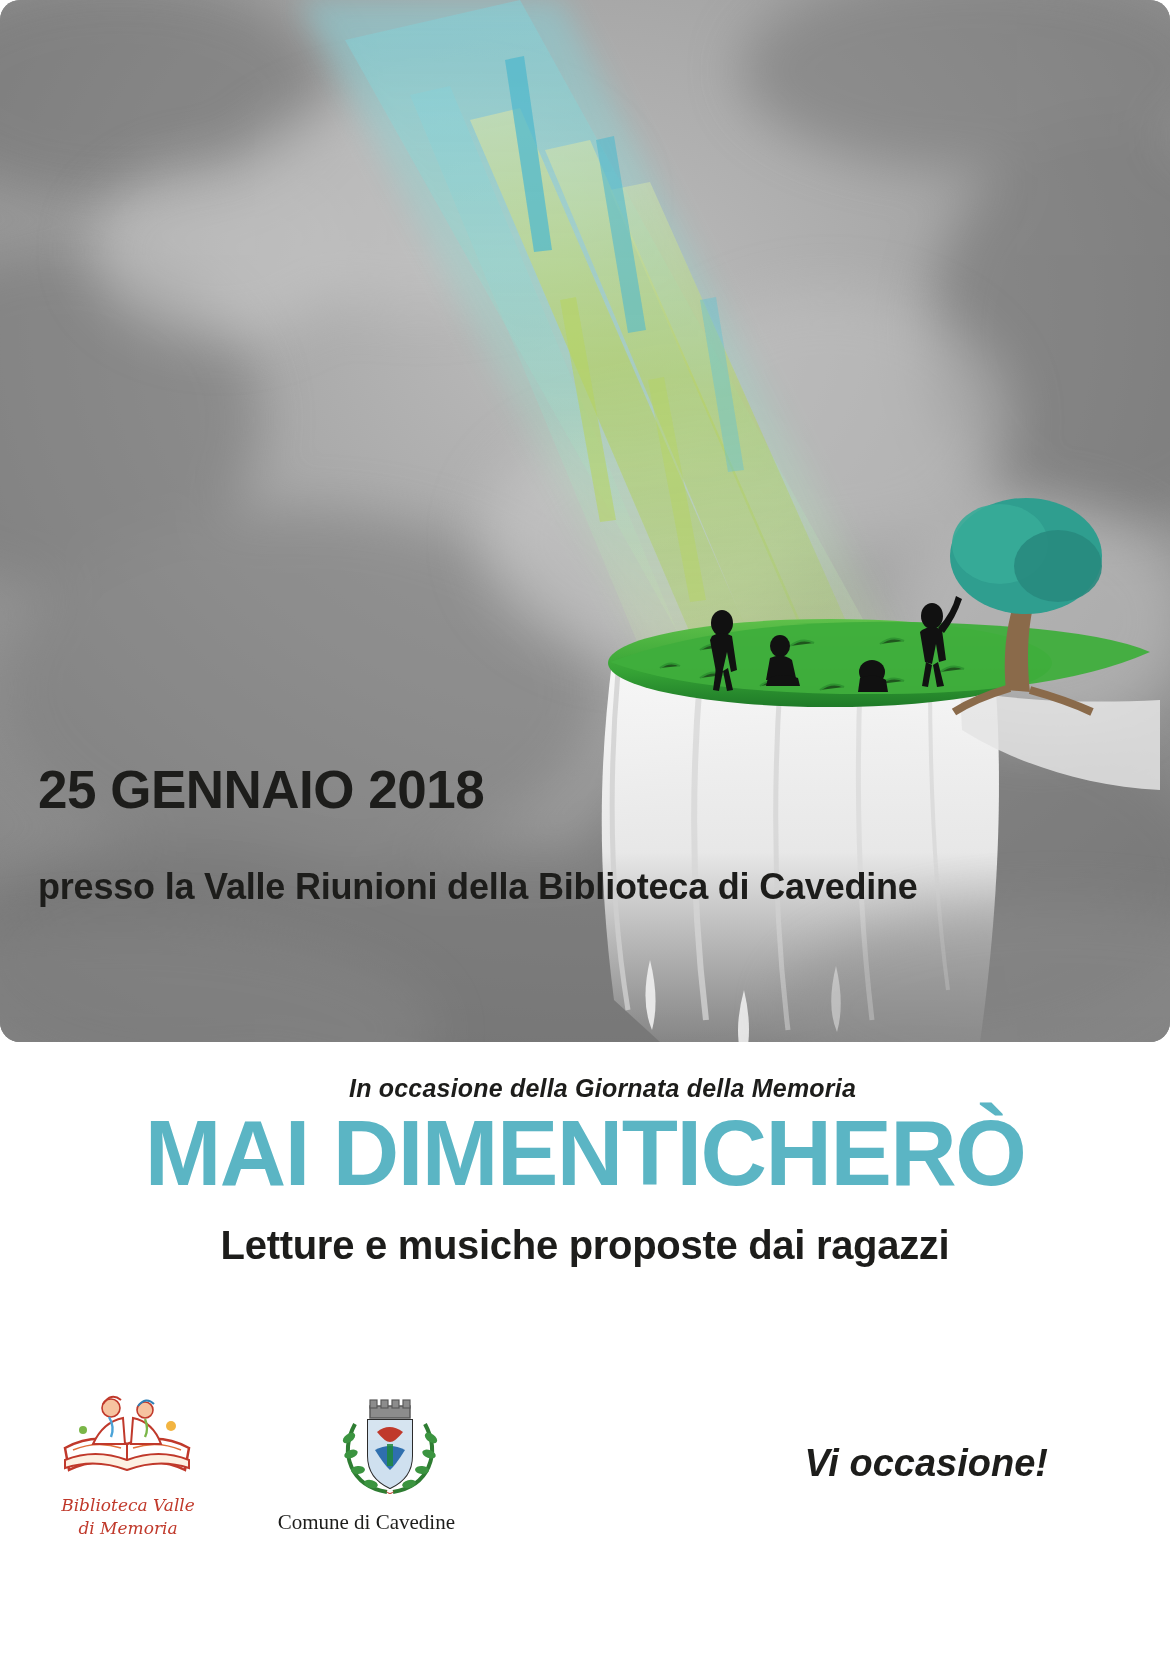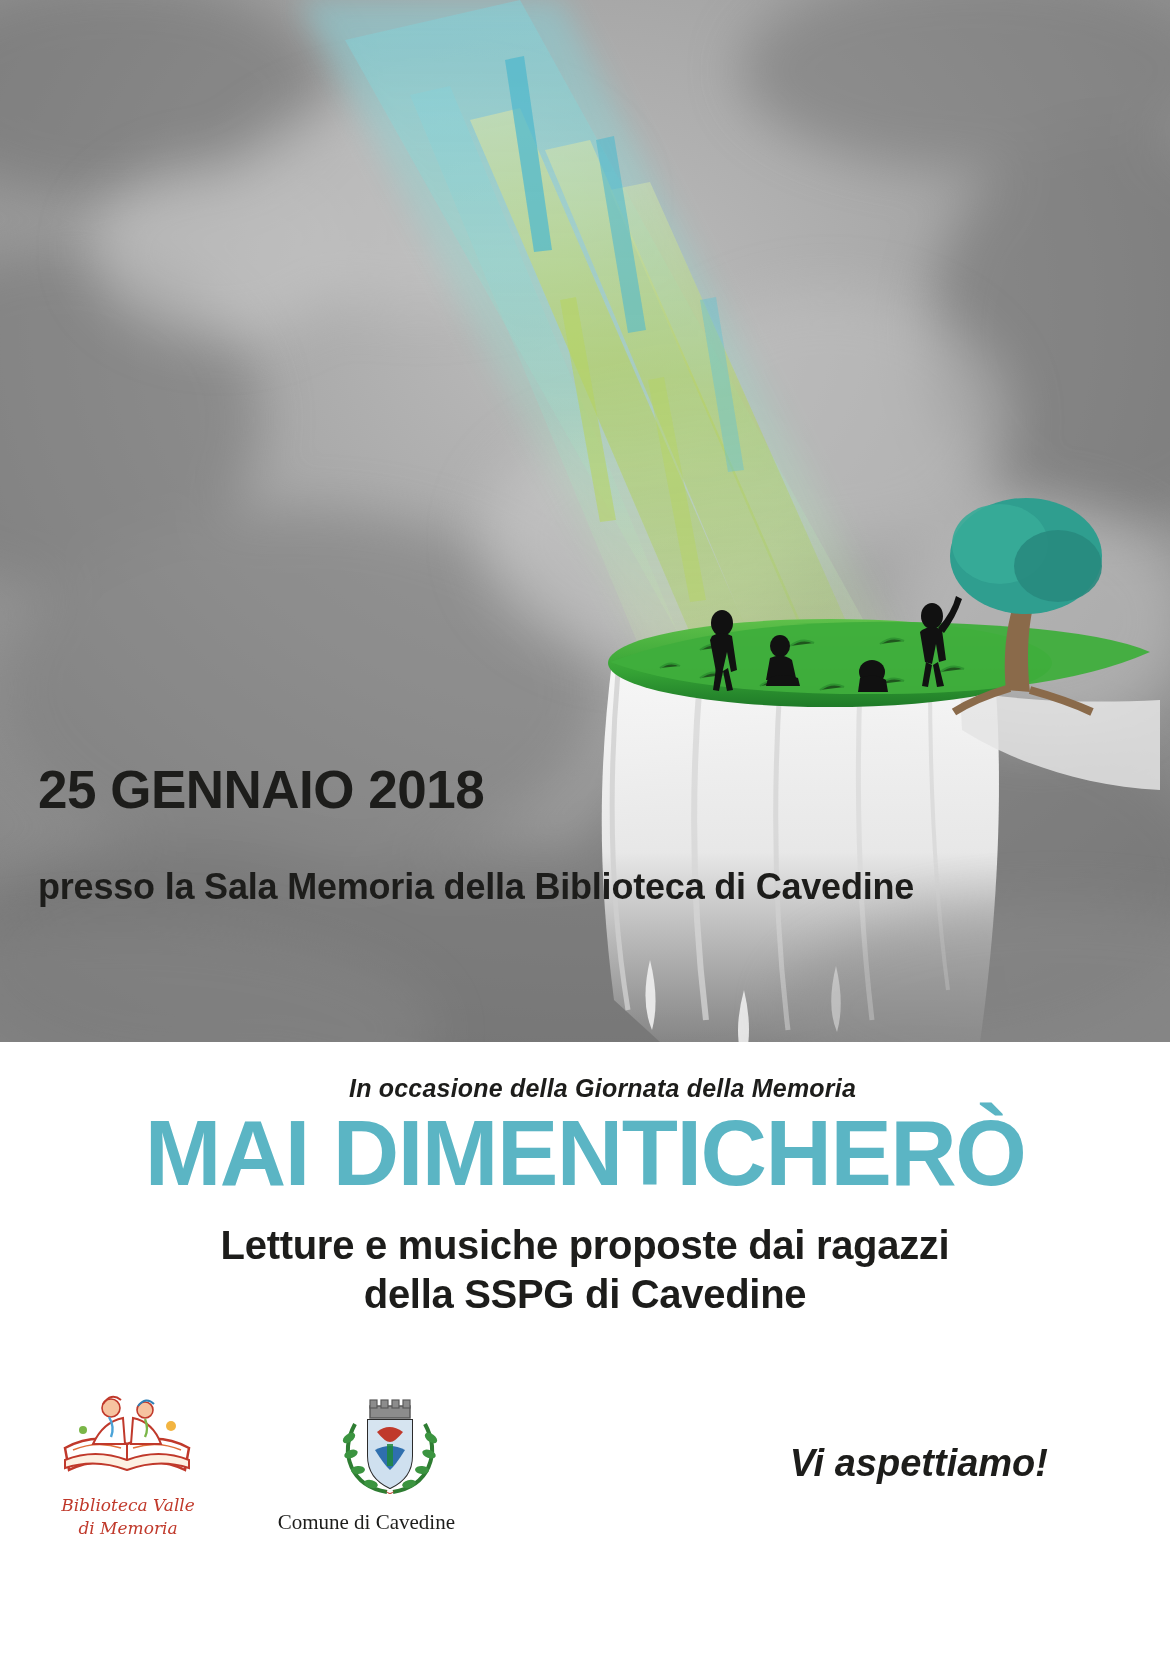--- a/index.html
+++ b/index.html
@@ -26,20 +26,21 @@
 
   
   .artwork {
     position: absolute;
     left: 0;
     top: 0;
     width: 1170px;
     height: 1042px;
     overflow: hidden;
     background: #9a9a9a;
+    border-radius: 20px;
   }
   .art-svg {
     display: block;
     width: 1170px;
     height: 1042px;
   }
 
   
   .art-text {
     position: absolute;
@@ -309,36 +310,35 @@
       </g>
 
       <g filter="url(#soft2)" opacity="0.45">
         <ellipse cx="120" cy="1030" rx="320" ry="110" fill="#8a8a8a"></ellipse>
         <ellipse cx="1060" cy="1010" rx="280" ry="110" fill="#8f8f8f"></ellipse>
       </g>
     </svg>
 
     <div class="art-text">
       <div class="date-line">25 GENNAIO 2018</div>
-      <div class="venue-line">presso la Sala Memoria della Biblioteca di Cavedine</div>
+      <div class="venue-line">presso la Valle Riunioni della Biblioteca di Cavedine</div>
     </div>
   </div>
 
   <div class="panel">
 
     <div class="occasion">In occasione della Giornata della Memoria</div>
 
     <div class="headline">MAI DIMENTICHERÒ</div>
 
     <div class="subtitle">
       <span>Letture e musiche proposte dai ragazzi</span><br>
-      <span>della SSPG di Cavedine</span>
     </div>
 
-    <div class="welcome">Vi aspettiamo!</div>
+    <div class="welcome">Vi occasione!</div>
 
     <div class="logos">
 
       <div class="logo-biblio">
         <svg width="150" height="96" viewBox="0 0 150 96" aria-hidden="true">
 
           <path d="M12 56 q 30 -16 62 -4 q 32 -12 62 4 l -4 22 q -28 -14 -58 -2 q -30 -12 -58 2 Z" fill="#ffffff" stroke="#c0392b" stroke-width="2.5"></path>
           <path d="M74 52 l 0 24" stroke="#c0392b" stroke-width="2"></path>
           <path d="M20 58 q 24 -10 48 -2" stroke="#e0703a" stroke-width="1.6" fill="none"></path>
           <path d="M80 56 q 24 -8 48 2" stroke="#e0703a" stroke-width="1.6" fill="none"></path>

